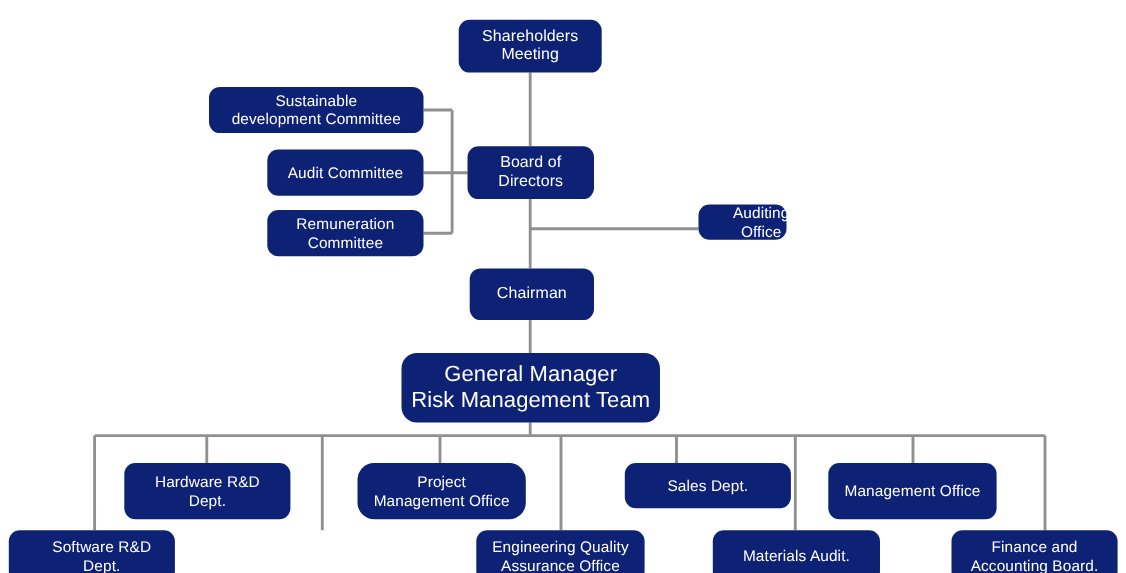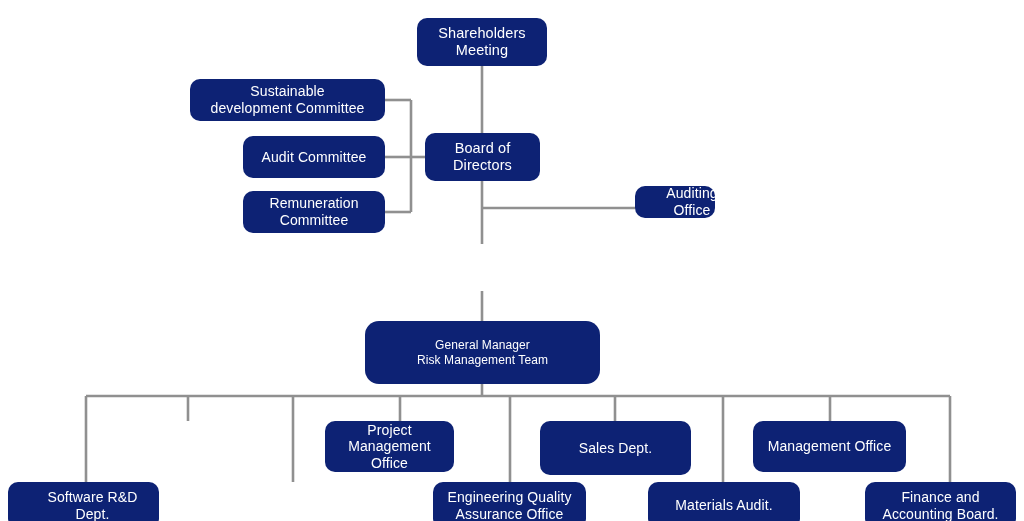--- a/index.html
+++ b/index.html
@@ -21,21 +21,21 @@
     align-items:center;
     justify-content:center;
     text-align:center;
     line-height:1.18;
     font-size:14.5px;
     padding:2px 6px;
     white-space:pre-line;
     letter-spacing:0.1px;
   }
   .node.small{font-size:14px;}
-  .node.big{font-size:12px;border-radius:14px;}
+  .node.big{font-size:20px;border-radius:14px;}
   svg.links{position:absolute;left:0;top:0;width:1024px;height:521px;}
   svg.links line, svg.links path{stroke:#909090;stroke-width:2.6;fill:none;}
 </style>
 </head>
 <body>
 
 <div id="chart">
 
   <svg class="links">
 
@@ -78,29 +78,32 @@
 
   <div class="node" style="left:425px;top:117px;width:115px;height:48px;">Board of
 Directors</div>
 
   <div class="node small" style="left:243px;top:175px;width:142px;height:42px;">Remuneration
 Committee</div>
 
   <div class="node small" style="left:635px;top:170px;width:80px;height:32px;padding-left:40px;">Auditing
 Office</div>
 
+  <div class="node" style="left:427px;top:228px;width:113px;height:47px;">Chairman</div>
 
   <div class="node big" style="left:365px;top:305px;width:235px;height:63px;">General Manager
 Risk Management Team</div>
 
+  <div class="node small" style="left:113px;top:405px;width:151px;height:51px;">Hardware R&amp;D
+Dept.</div>
 
-  <div class="node small" style="left:325px;top:405px;width:129px;height:51px;">Project
+  <div class="node small" style="left:325px;top:405px;width:153px;height:51px;border-radius:15px;">Project
 Management Office</div>
 
-  <div class="node small" style="left:540px;top:405px;width:151px;height:54px;">Sales Dept.</div>
+  <div class="node small" style="left:568px;top:405px;width:151px;height:41px;">Sales Dept.</div>
 
   <div class="node small" style="left:753px;top:405px;width:153px;height:51px;">Management Office</div>
 
   <div class="node small" style="left:8px;top:466px;width:151px;height:47px;padding-left:24px;">Software R&amp;D Dept.</div>
 
 
   <div class="node small" style="left:433px;top:466px;width:153px;height:47px;">Engineering Quality
 Assurance Office</div>
 
   <div class="node small" style="left:648px;top:466px;width:152px;height:47px;">Materials Audit.</div>

